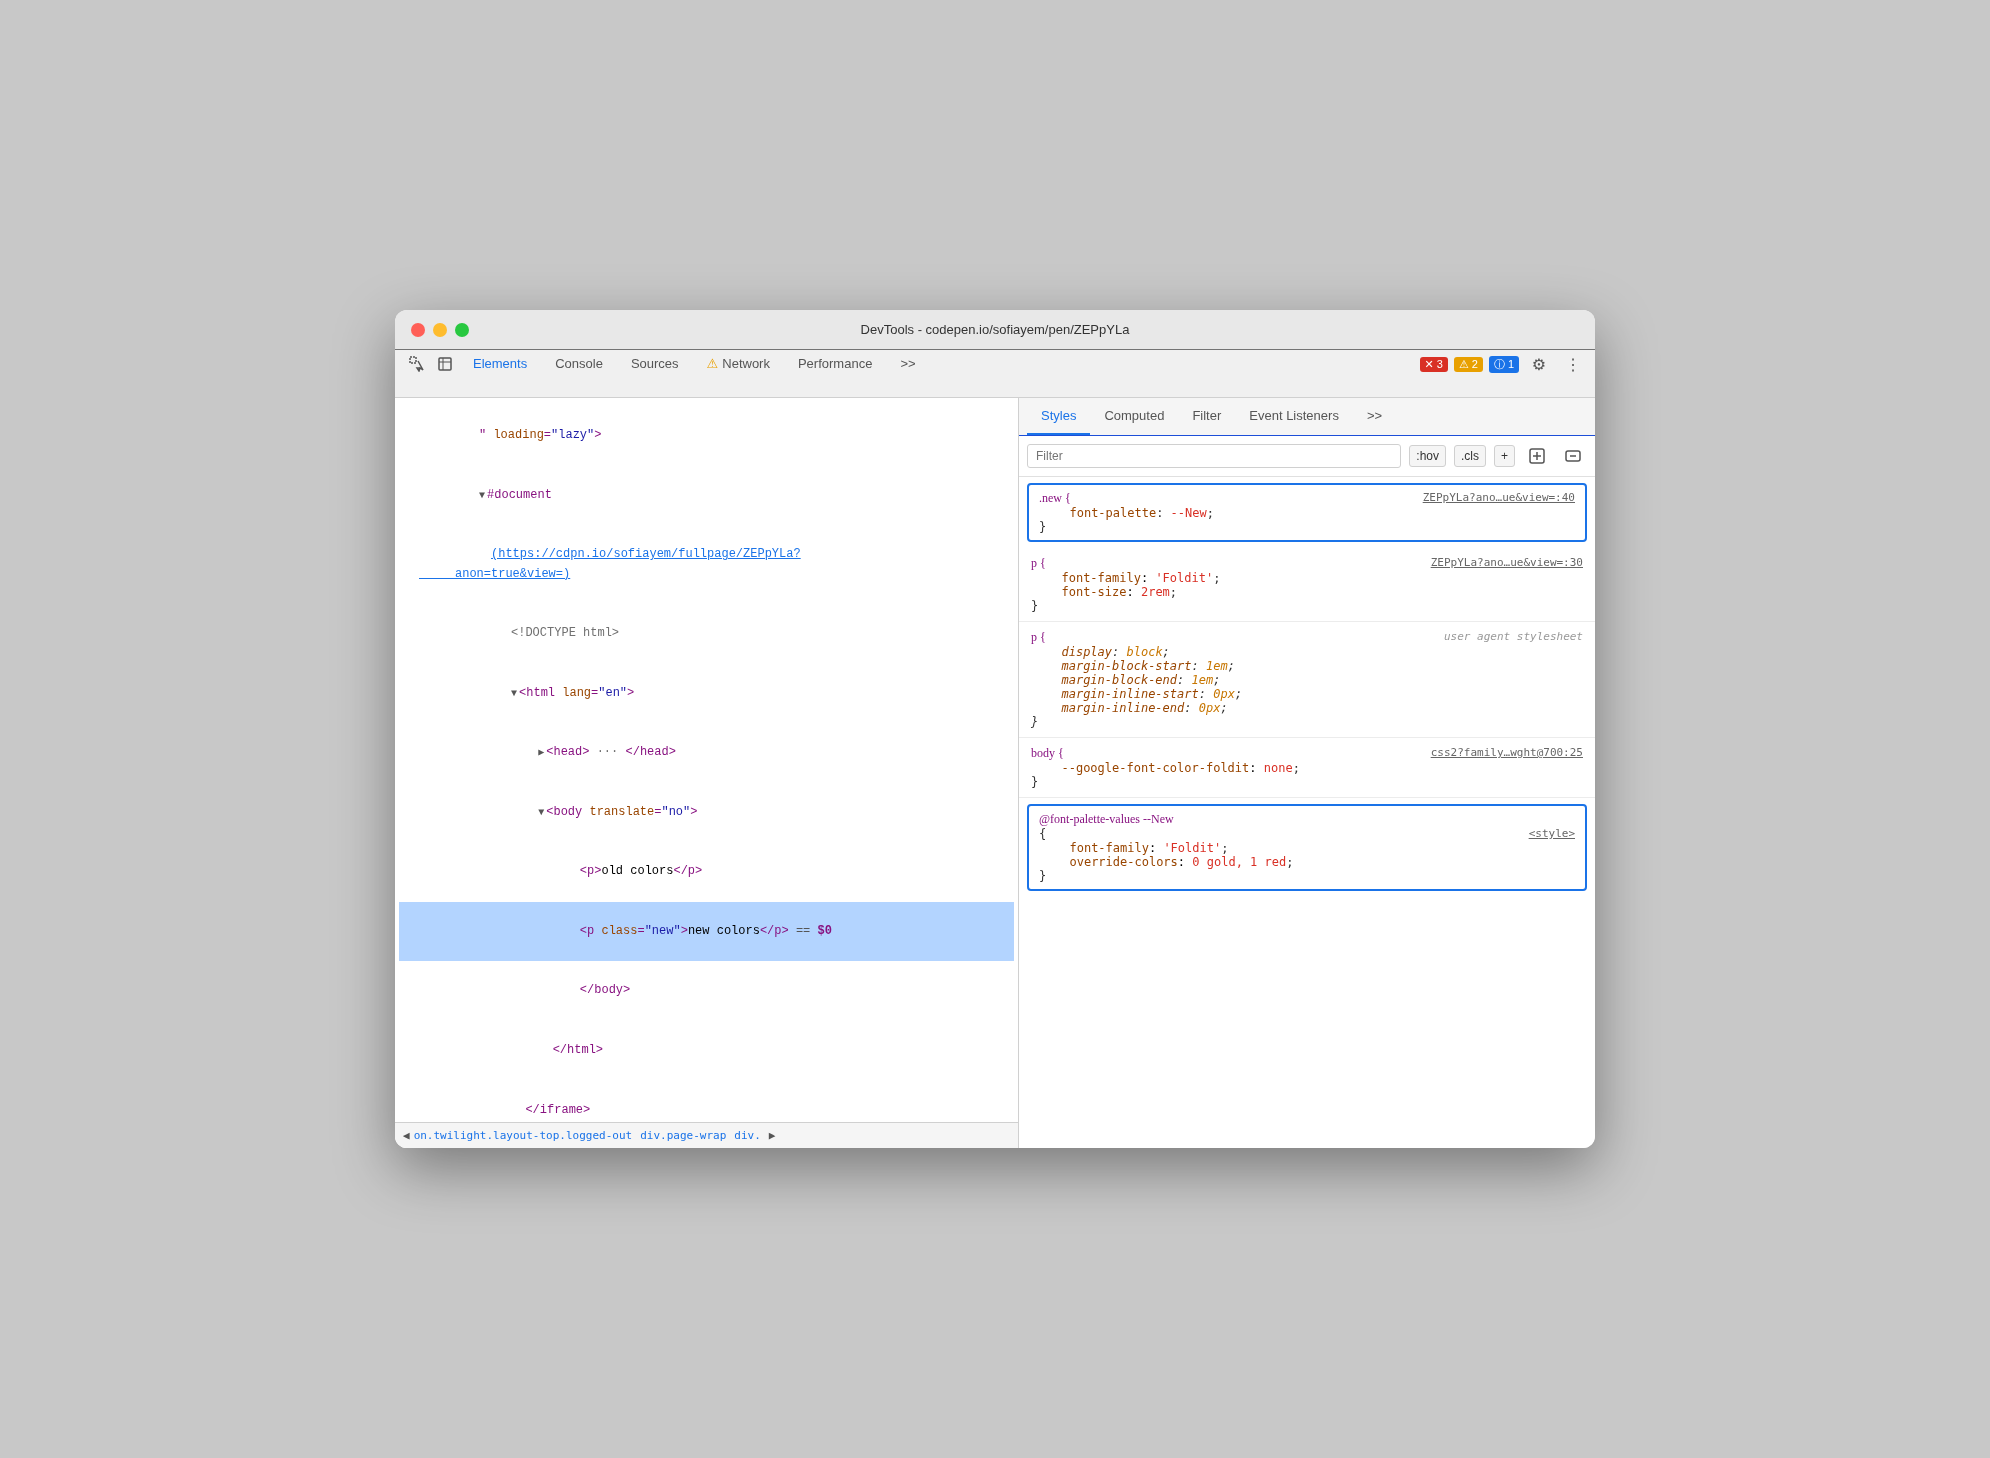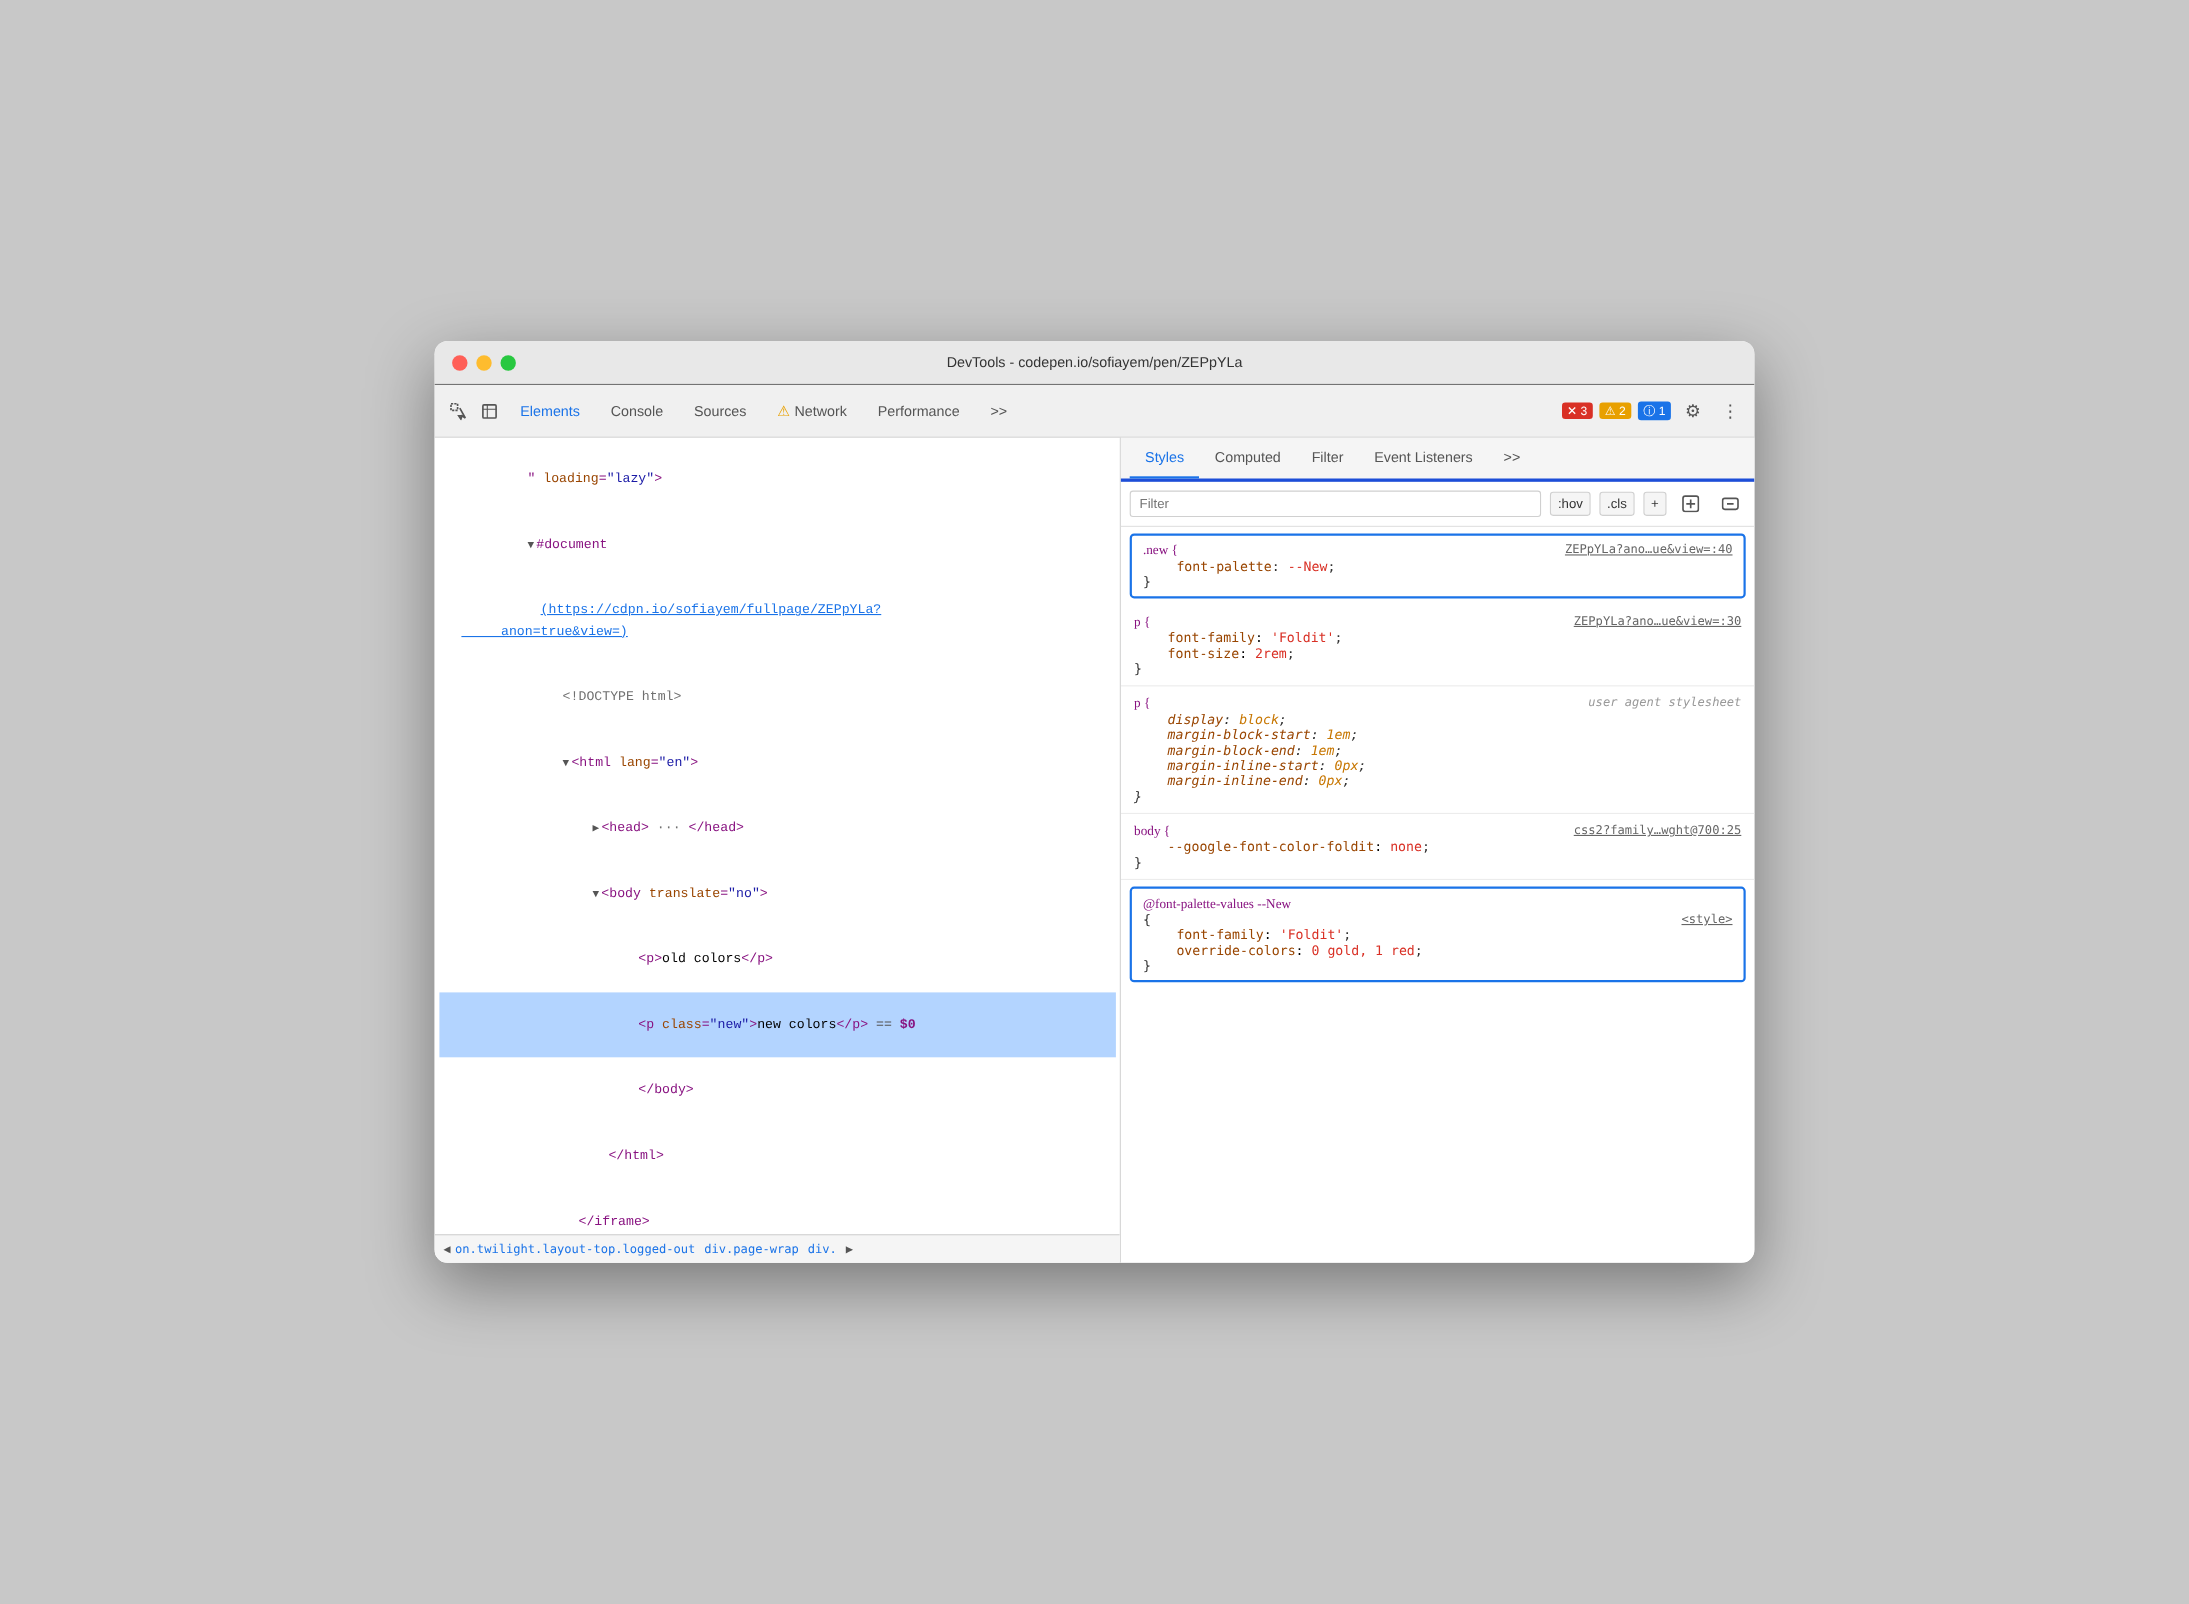--- a/index.html
+++ b/index.html
@@ -44,21 +44,21 @@
       left: 50%;
       transform: translateX(-50%);
       font-size: 13px;
       color: #333;
       font-weight: 500;
     }
     .toolbar {
       background: #f0f0f0;
       height: 48px;
       display: flex;
-      align-items: center;
+      align-items: flex-start;
       padding: 0 8px;
       border-bottom: 1px solid #d0d0d0;
       gap: 0;
     }
     .toolbar-icon {
       width: 28px;
       height: 28px;
       display: flex;
       align-items: center;
       justify-content: center;
@@ -184,21 +184,21 @@
       overflow: hidden;
     }
     .breadcrumb-item {
       color: #1a73e8;
       cursor: pointer;
     }
     .breadcrumb-sep { color: #999; }
     
     .styles-tabs {
       display: flex;
-      border-bottom: 3px solid #1d4ed8;
+      border-bottom: 1px solid #1d4ed8;
       padding: 0 8px;
       background: #f5f5f5;
     }
     .style-tab {
       padding: 10px 14px;
       font-size: 13px;
       cursor: pointer;
       border-bottom: 2px solid transparent;
       color: #555;
     }

